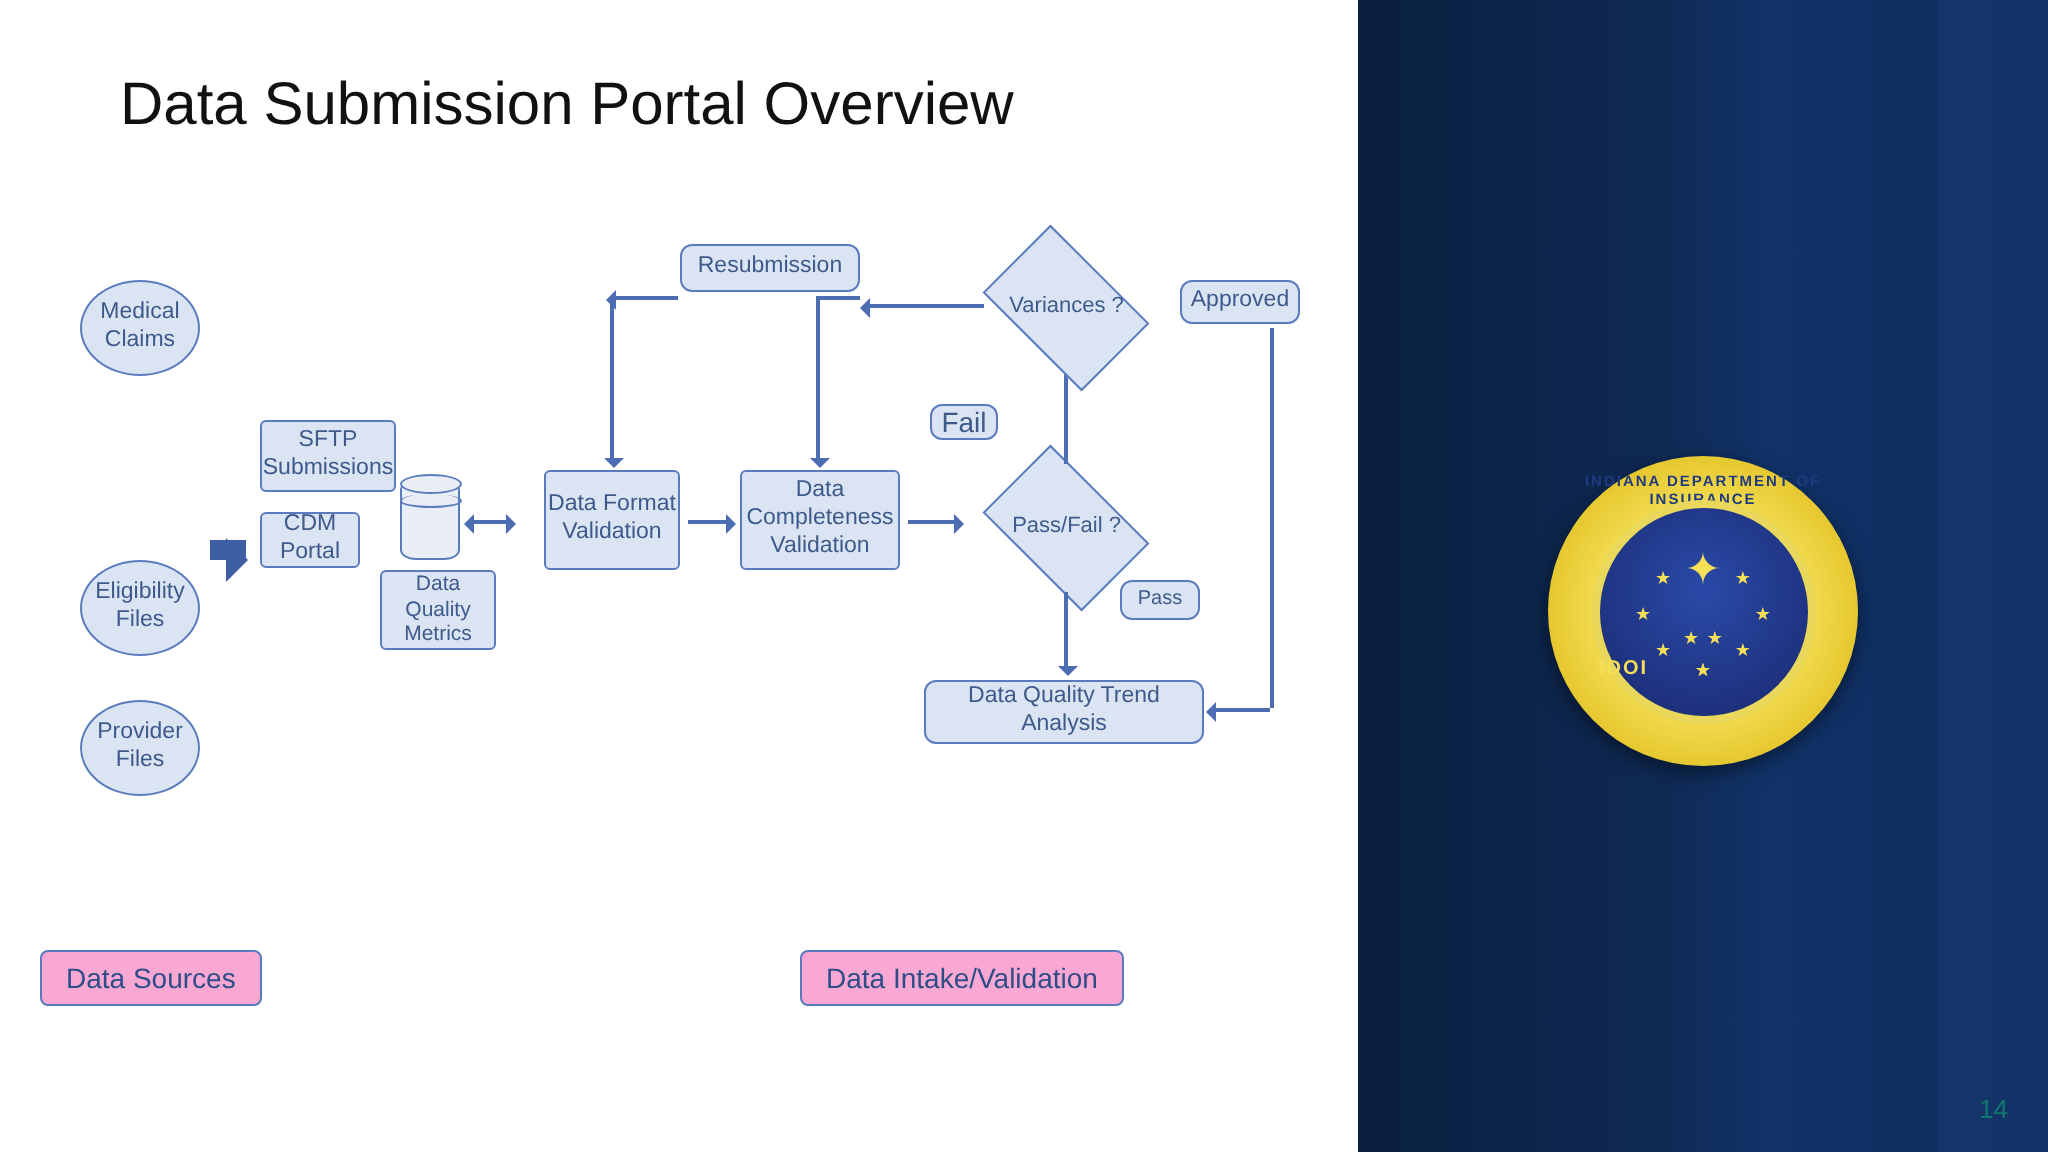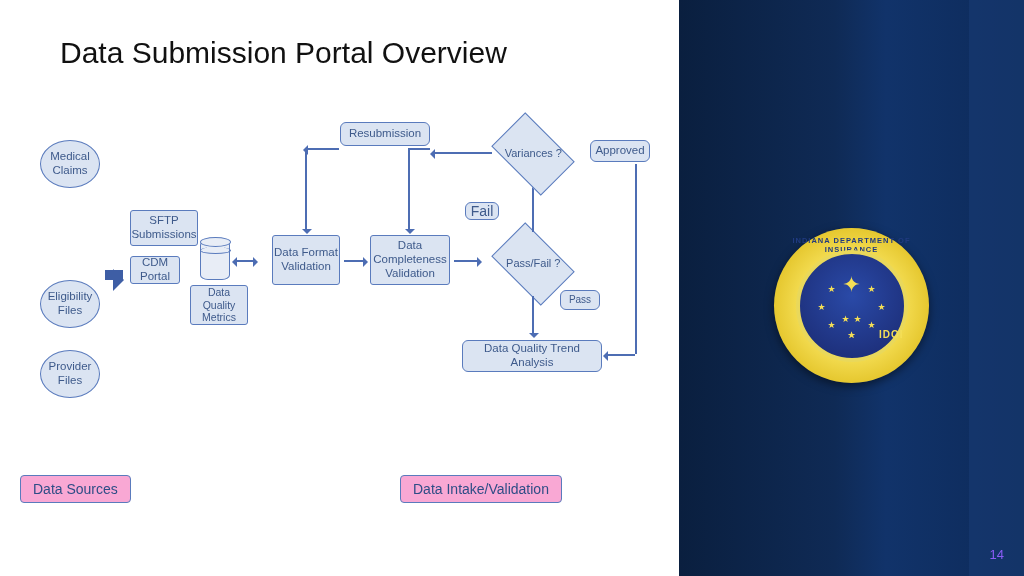--- a/index.html
+++ b/index.html
@@ -3,29 +3,29 @@
 <meta charset="utf-8">
 <style>
   * { box-sizing: border-box; margin: 0; padding: 0; }
   html, body { width: 1024px; height: 576px; font-family: "Segoe UI", Arial, sans-serif; overflow: hidden; background: #fff; }
   .slide { position: relative; width: 1024px; height: 576px; }
   .title { position: absolute; left: 60px; top: 23px; font-size: 30px; font-weight: 500; color: #111; margin-top: 13px; }
   .rightbar { position: absolute; right: 0; top: 0; width: 345px; height: 576px;
     background: linear-gradient(90deg, #0a1f3f 0%, #0f2a55 45%, #11336a 60%, #0d2a59 100%);
   }
   .accent { position: absolute; right: 0; top: 0; width: 55px; height: 576px; background: #193d74; opacity: .55; }
-  .pagenum { position: absolute; right: 20px; bottom: 14px; color: #8b5cf6; font-size: 13px; }
+  .pagenum { position: absolute; right: 20px; bottom: 14px; color: #0f766e; font-size: 13px; }
   
   .seal { position: absolute; right: 95px; top: 228px; width: 155px; height: 155px; }
   .seal-outer { width: 155px; height: 155px; border-radius: 50%; background: radial-gradient(circle at 50% 50%, #fff27a 0%, #f5df56 45%, #e6c830 70%, #d4b11e 100%); display:flex;align-items:center;justify-content:center; box-shadow:0 3px 10px rgba(0,0,0,.5);}
   .seal-inner { width: 112px; height: 112px; border-radius: 50%; background: radial-gradient(circle at 50% 40%, #2a4aa8 0%, #1d2f7a 80%); border: 4px solid #e9d85b; display:flex;align-items:center;justify-content:center; position:relative;}
   .seal-text-top { position:absolute; top:8px; left:0; right:0; text-align:center; font-size:7.5px; letter-spacing:1px; color:#203a80; font-weight:600;}
   .seal-stars { position:absolute; inset:10px; }
   .seal-stars span { position:absolute; color:#f5df56; font-size:9px; }
-  .seal-idoi { position:absolute; bottom:18px; left:0; right:0; text-align:right; color:#f5df56; font-size:10px; font-weight:600; letter-spacing:1px; }
+  .seal-idoi { position:absolute; bottom:18px; left:0; right:0; text-align:left; color:#f5df56; font-size:10px; font-weight:600; letter-spacing:1px; }
   .seal-torch { position:absolute; left:50%; top:18px; transform:translateX(-50%); color:#f5df56; font-size:22px; }
 
   
   .diagram { position:absolute; left:20px; top:140px; width:640px; height:400px; }
   .oval, .box, .diamond, .pill, .cyl { position:absolute; display:flex; align-items:center; justify-content:center; text-align:center; font-size:11.5px; color:#3e5a8b; line-height:1.2; }
   .oval { width:60px; height:48px; border:1.5px solid #5a7bbd; border-radius:50%; background:#dbe4f2; }
   .box { border:1px solid #5a7bbd; background:#dbe4f2; border-radius:3px; }
   .pill { border:1px solid #5a7bbd; background:#dbe4f2; border-radius:6px;text-align:center; }
   .diamond { width:70px; height:48px; transform:rotate(45deg); border:1px solid #5a7bbd; background:#dbe4f2; }
   .diamond > span { transform:rotate(-45deg); display:block; width:80px; font-size:11px; }

